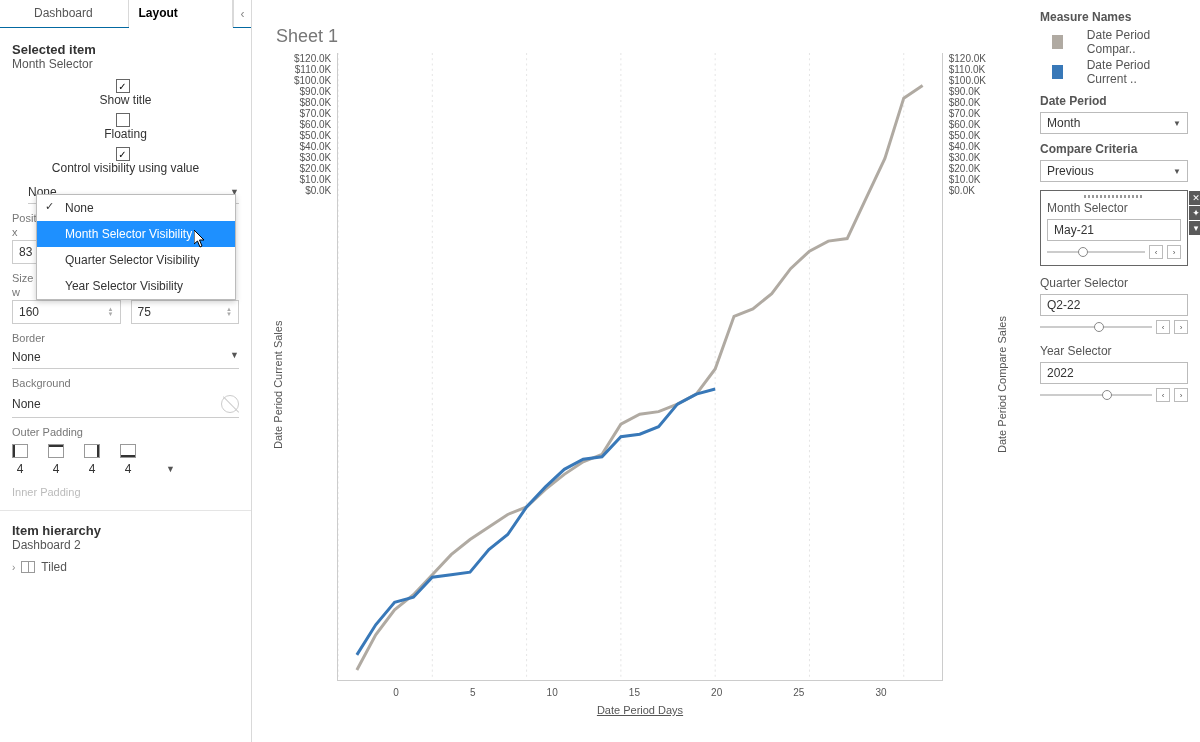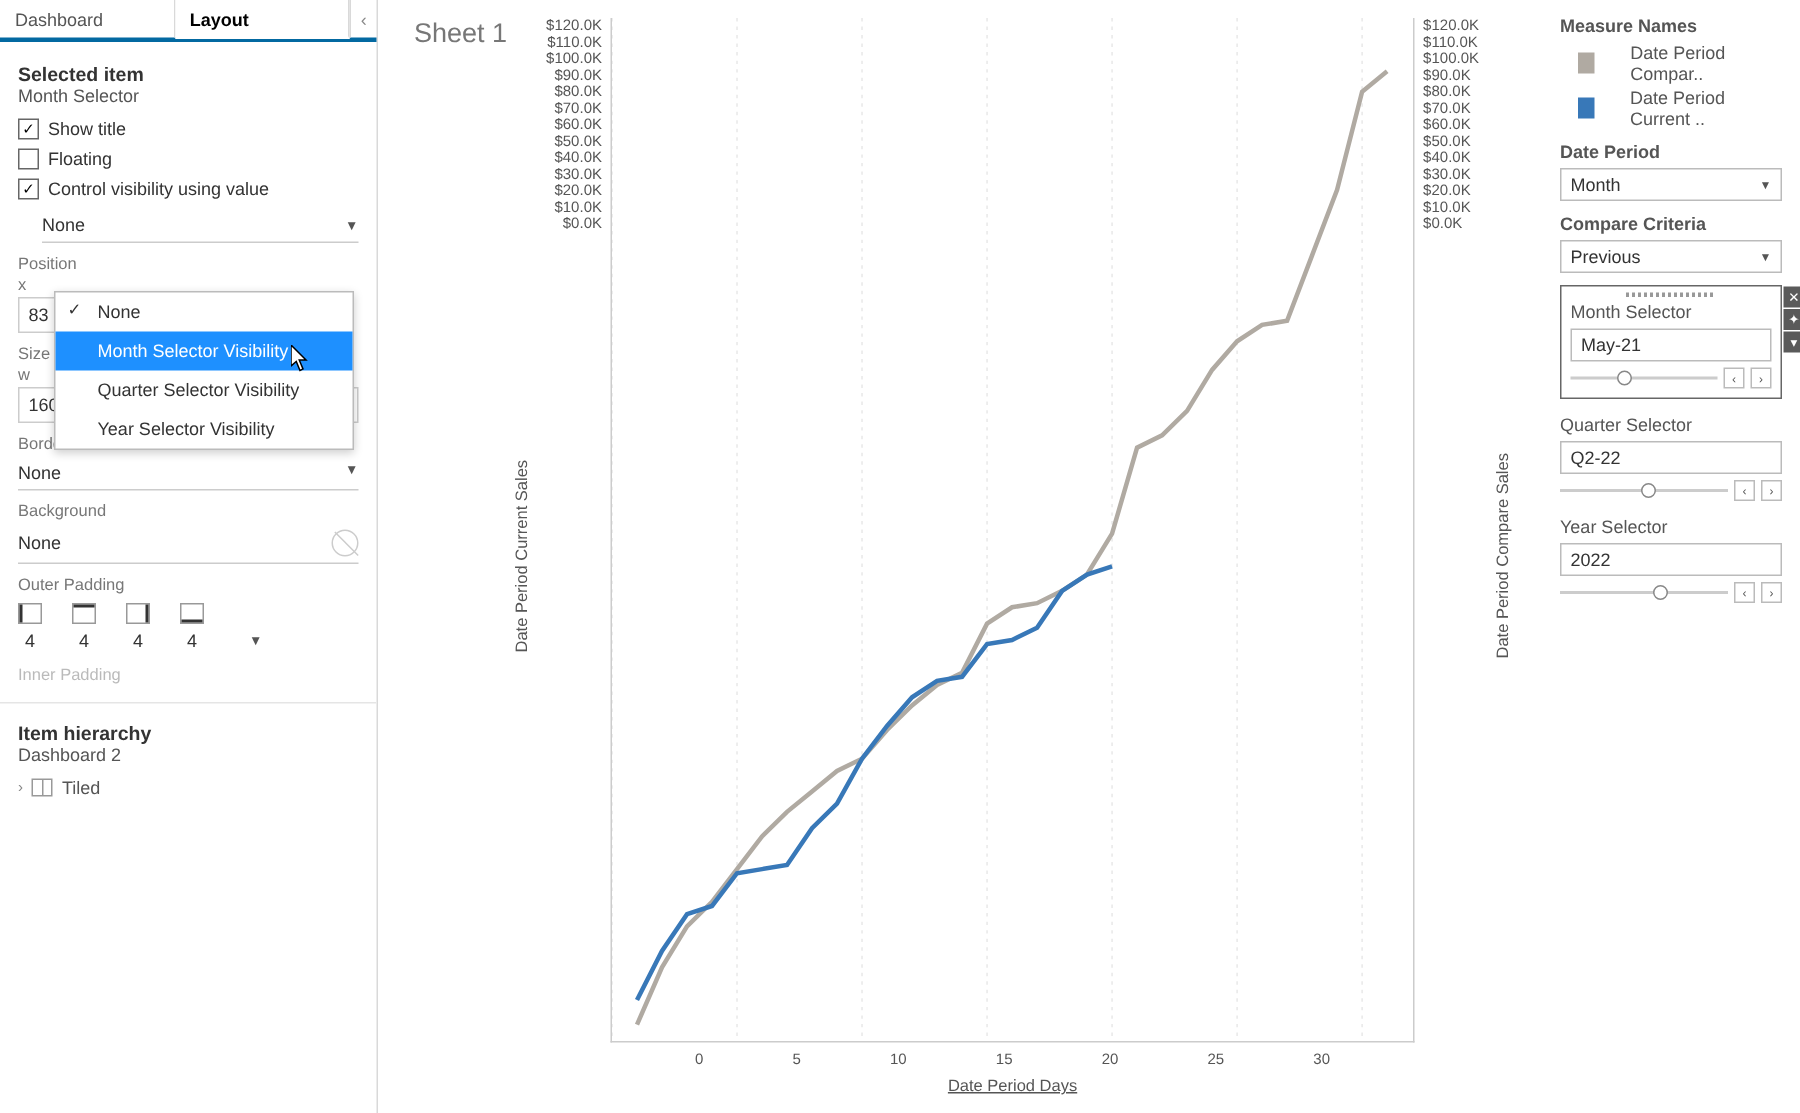--- a/index.html
+++ b/index.html
@@ -1,27 +1,27 @@
 <!DOCTYPE html>
 <html><head>
 <meta charset="utf-8">
 <style>
 * { box-sizing: border-box; margin: 0; padding: 0; font-family: "Segoe UI", Arial, sans-serif; }
 body { width: 1200px; height: 742px; background: #fff; display: flex; font-size: 12px; color: #333; overflow: hidden; }
 
 
 .sidebar { width: 252px; border-right: 1px solid #d9d9d9; display: flex; flex-direction: column; }
-.tab-row { display: flex; border-bottom: 3px solid #0369a1; height: 28px; align-items: stretch; }
+.tab-row { display: flex; border-bottom: 1px solid #0369a1; height: 28px; align-items: stretch; padding-left: 24px; }
 .tab { flex: 1; padding: 6px 10px; color: #555; cursor: pointer; border-right: 1px solid #d9d9d9; }
 .tab.active { font-weight: 600; color: #000; border-bottom: 2px solid #fff; margin-bottom: -1px; background: #fff; }
 .collapse-btn { width: 18px; display: flex; align-items: center; justify-content: center; border-left: 1px solid #d9d9d9; color: #888; cursor: pointer; }
 .side-body { padding: 10px 12px; overflow: hidden; position: relative; }
 .sec-title { font-weight: 600; font-size: 13px; margin-top: 4px; }
 .sec-sub { color: #555; margin-bottom: 8px; }
-.chk-row { display: flex; align-items: center; margin: 6px 0; }
+.chk-row { display: flex; align-items: center; margin: 6px 0; flex-direction: column; }
 .chk { width: 14px; height: 14px; border: 1px solid #666; margin-right: 6px; display: flex; align-items: center; justify-content: center; font-size: 10px; color: #000; }
 .chk.checked::after { content: "✓"; }
 .dropdown { display: flex; align-items: center; justify-content: space-between; border-bottom: 1px solid #ccc; padding: 4px 0; margin: 4px 0 8px 16px; cursor: pointer; }
 .dropdown .caret { font-size: 9px; color: #555; }
 .label-small { color: #777; font-size: 11px; margin-top: 8px; }
 .xy-row { display: flex; gap: 10px; margin-top: 2px; }
 .xy-col { flex: 1; }
 .xy-col .lbl { color: #777; font-size: 11px; }
 .num-input { border: 1px solid #ccc; padding: 4px 6px; width: 100%; display: flex; justify-content: space-between; align-items: center; font-size: 12px; margin-top: 2px; }
 .spin { display: flex; flex-direction: column; font-size: 6px; color: #aaa; line-height: 5px; }
@@ -45,21 +45,21 @@
 .hier-icon::before { content: ""; width: 50%; border-right: 1px solid #999; }
 
 
 .popup { position: absolute; top: 166px; left: 36px; width: 200px; background: #fff; border: 1px solid #bbb; box-shadow: 0 2px 6px rgba(0,0,0,0.2); z-index: 50; }
 .popup-item { padding: 6px 10px 6px 28px; position: relative; cursor: pointer; }
 .popup-item.checked::before { content: "✓"; position: absolute; left: 8px; top: 5px; font-size: 11px; }
 .popup-item.hover { background: #1e90ff; color: #fff; }
 .cursor-arrow { position: absolute; top: 202px; left: 194px; z-index: 60; }
 
 
-.main { flex: 1; position: relative; padding: 12px 16px; display: flex; flex-direction: row; }
+.main { flex: 1; position: relative; padding: 26px 16px; display: flex; flex-direction: column; }
 .sheet-title { font-size: 18px; color: #777; font-weight: 400; margin-bottom: 6px; margin-left: 8px; }
 .chart-wrap { flex: 1; display: flex; position: relative; }
 .y-axis-label-left, .y-axis-label-right { font-size: 11px; color: #555; writing-mode: vertical-rl; transform: rotate(180deg); display: flex; align-items: center; justify-content: center; }
 .y-axis-label-left { padding: 0 4px; }
 .y-axis-label-right { padding: 0 4px; }
 .plot-grid { flex: 1; display: flex; }
 .y-ticks-left, .y-ticks-right { display: flex; flex-direction: column; justify-content: flex-start; font-size: 10px; color: #555; padding: 0 6px; }
 .y-ticks-left { text-align: right; }
 .y-ticks-right { text-align: left; }
 .plot { flex: 1; border-left: 1px solid #ccc; border-bottom: 1px solid #ccc; border-right: 1px solid #ccc; position: relative; }

